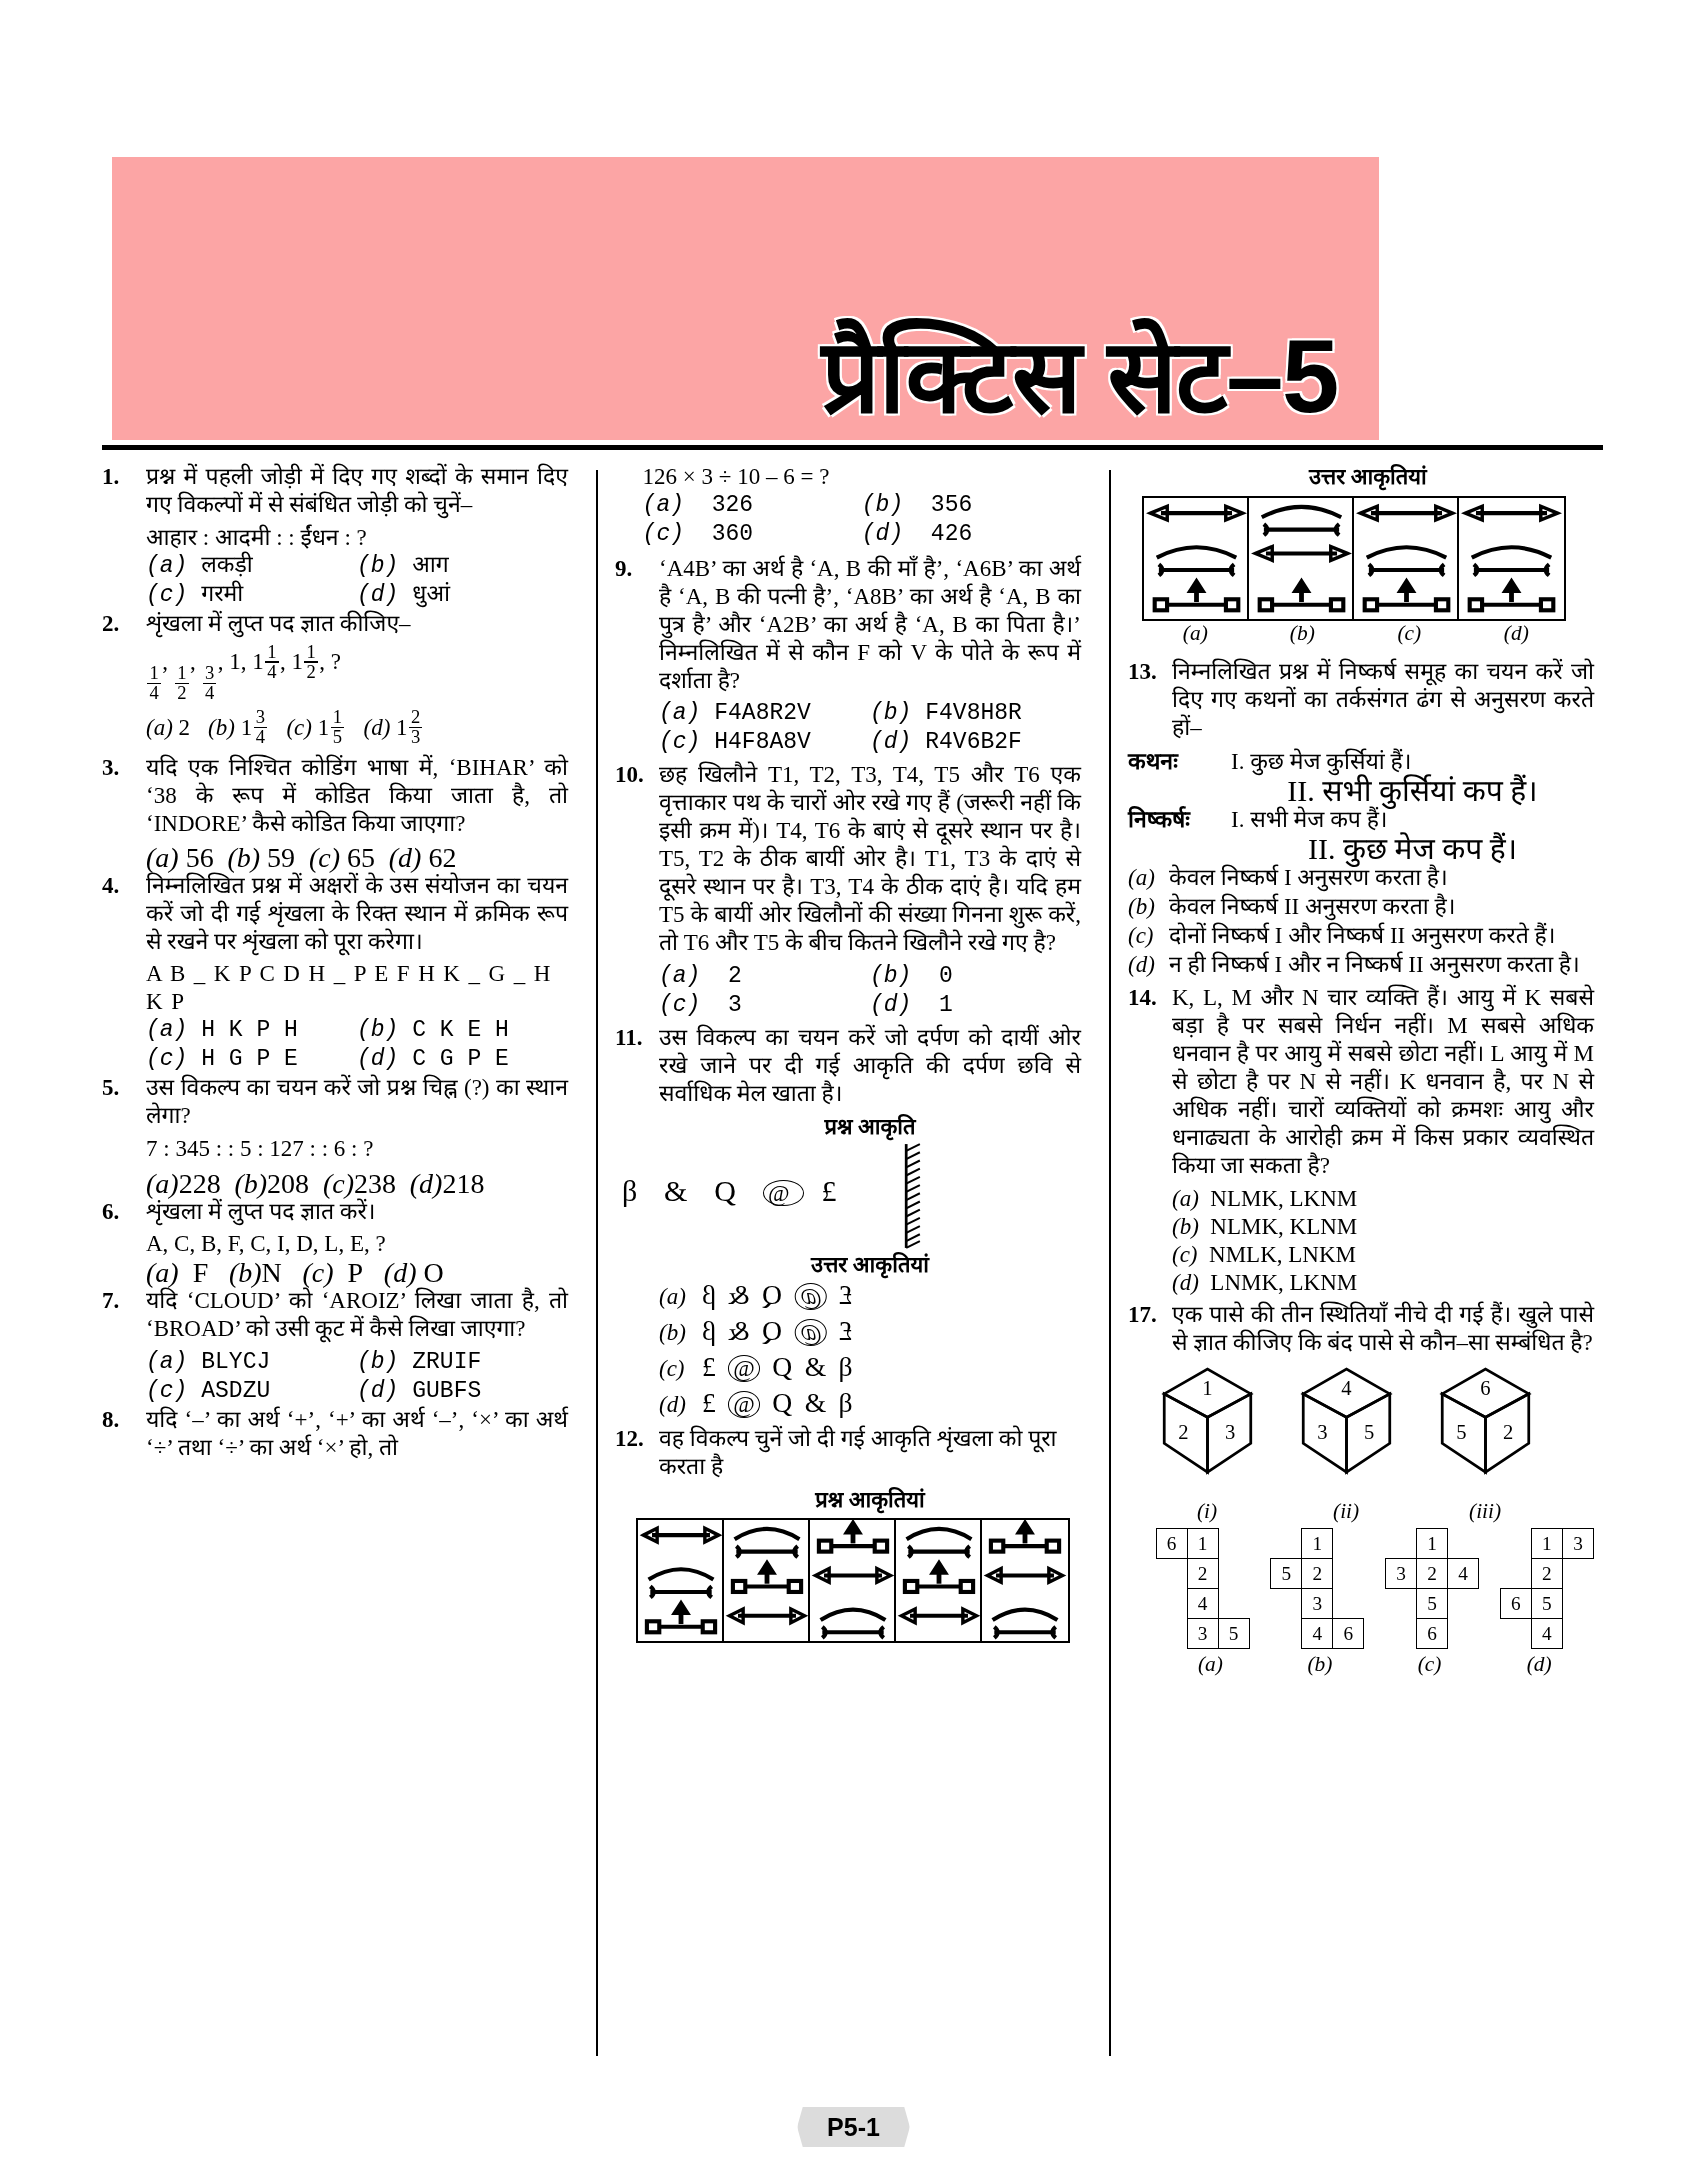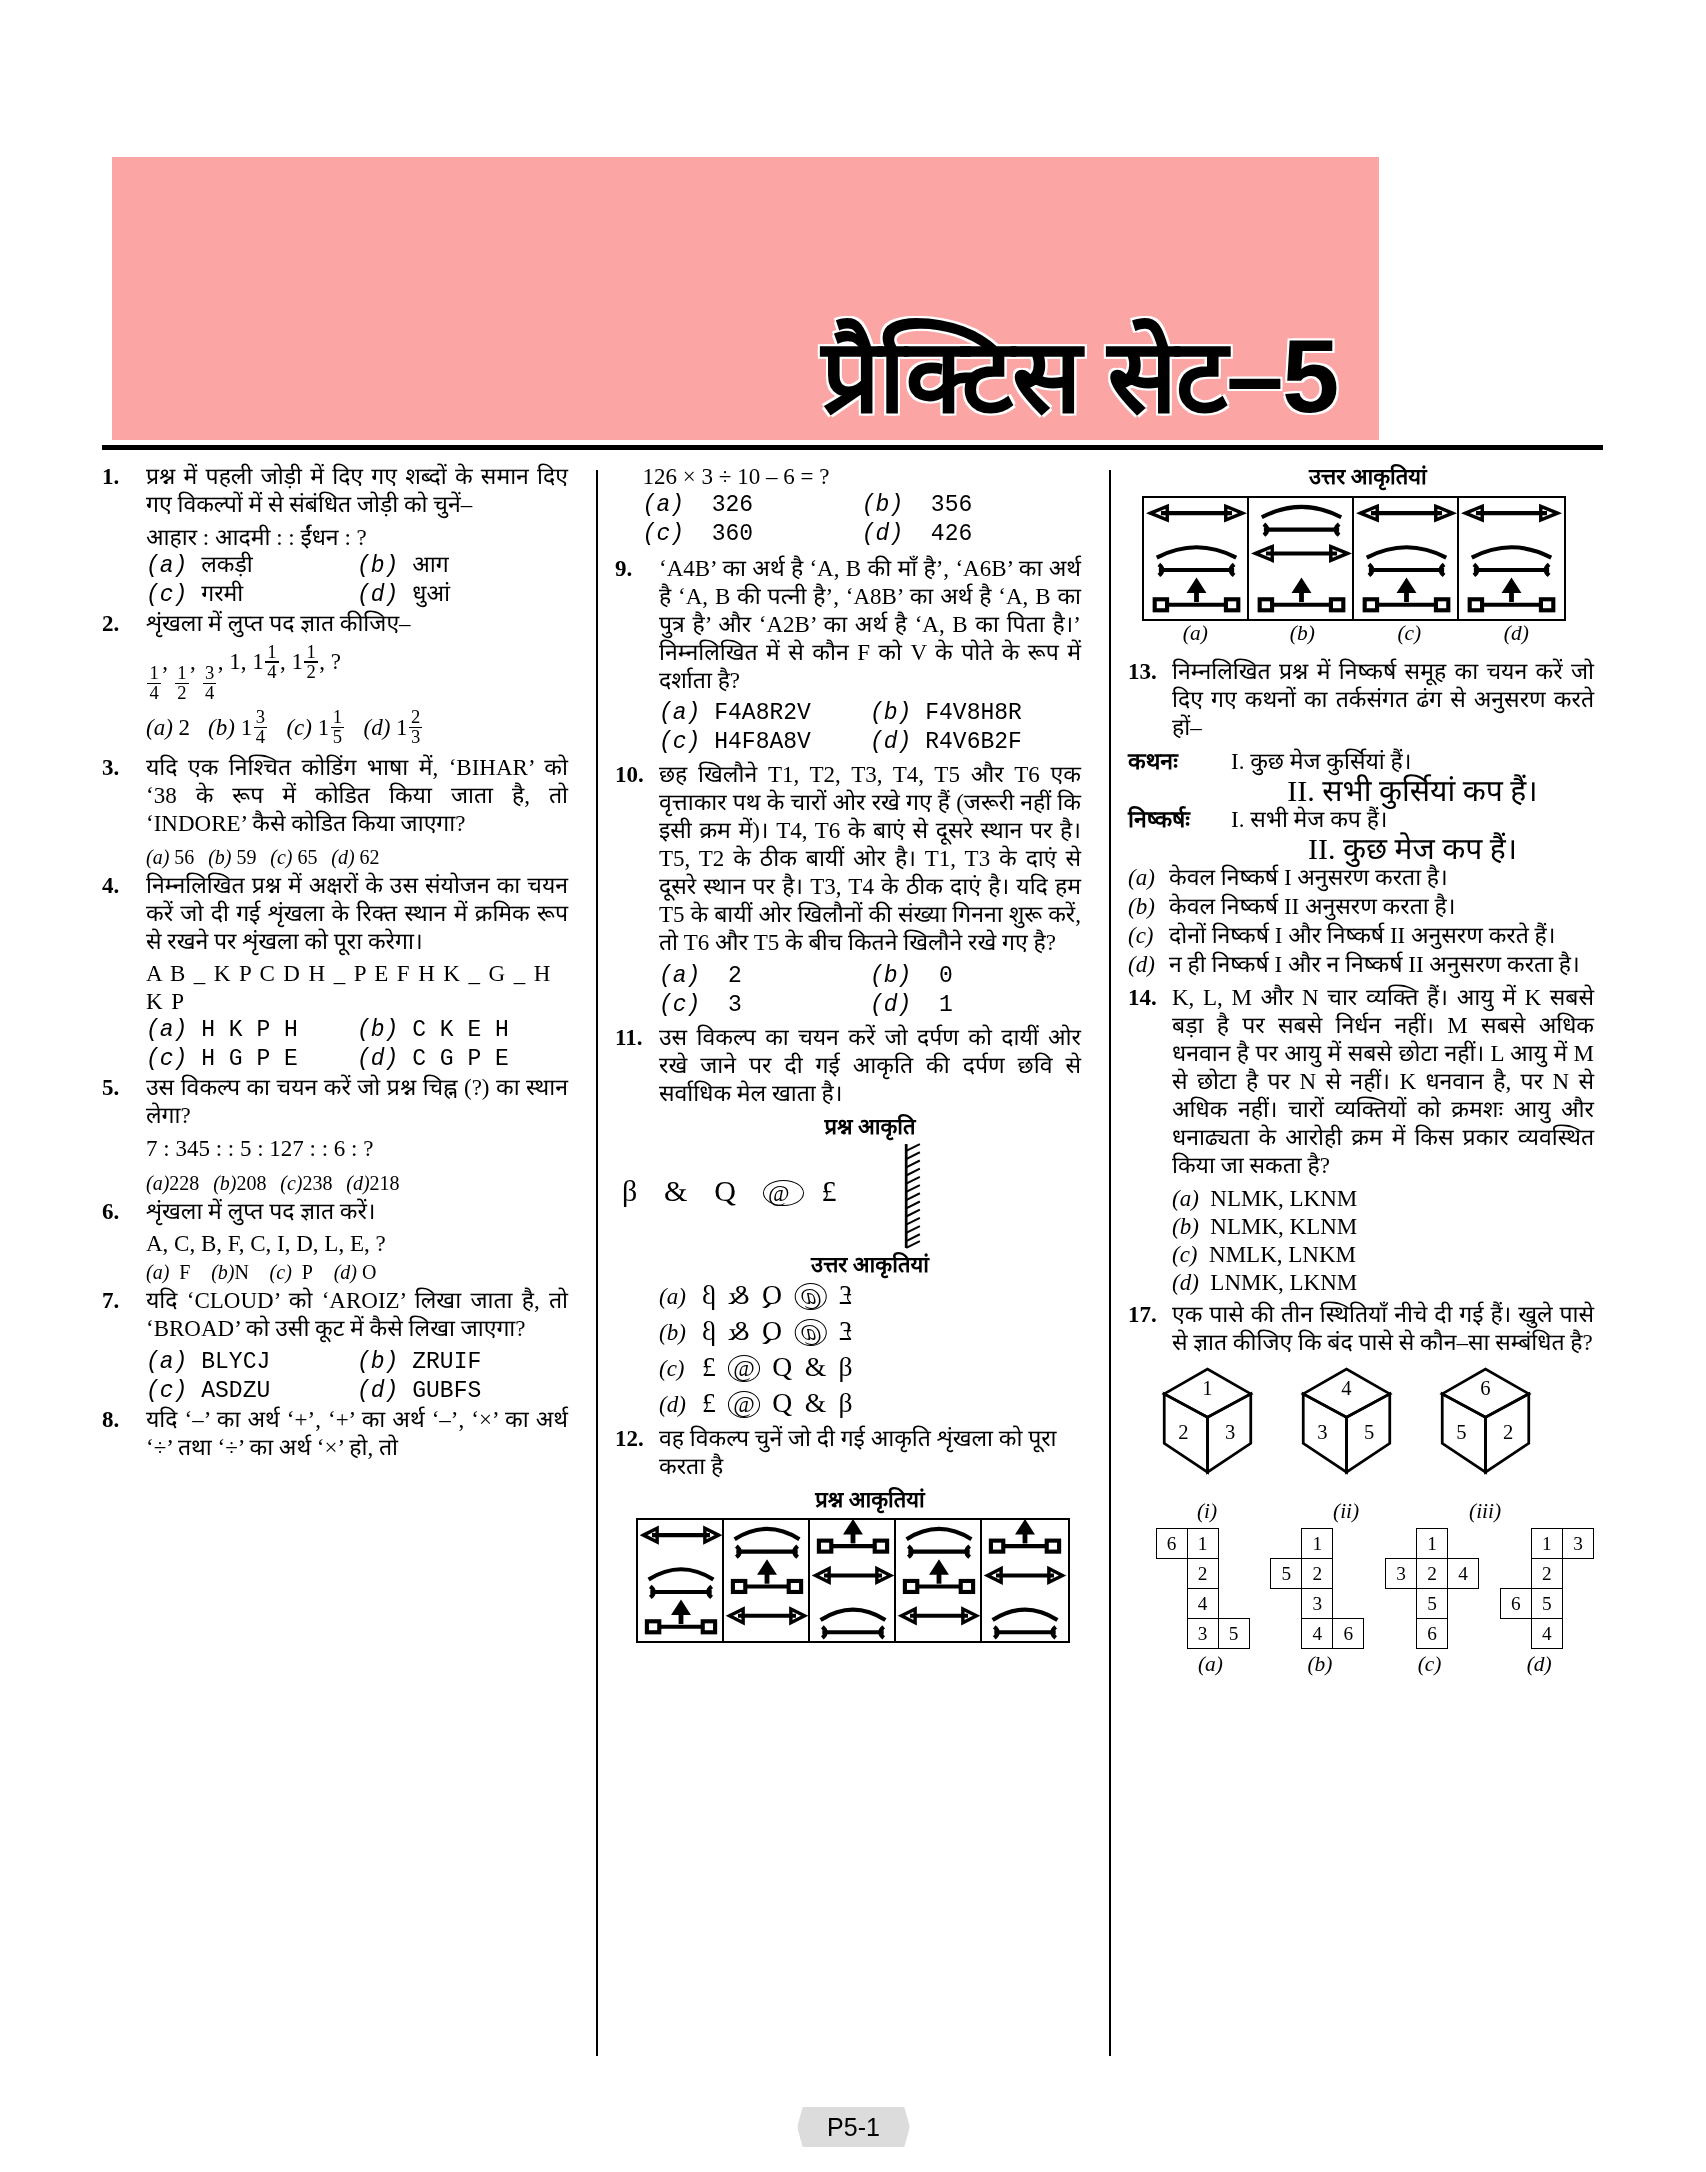--- a/index.html
+++ b/index.html
@@ -33,21 +33,21 @@
   
   .q{display:flex;margin-bottom:4.8px;}
   .qnum{width:44px;flex:none;font-weight:bold;font-size:23px;line-height:28px;}
   .qbody{flex:1;font-size:23px;line-height:28px;}
   .just{text-align:justify;}
   .sub{padding-left:44px;font-size:23px;line-height:28px;}
 
   .opts2{display:flex;flex-wrap:wrap;}
   .opts2>div{width:50%;box-sizing:border-box;font-size:23px;line-height:29px;font-family:Liberation Mono, monospace;}
   .opts4{display:flex;justify-content:flex-start;}
-  .opts4>div{font-size:20px;line-height:29px;margin-right:13.8px;white-space:nowrap;text-align:right;}
+  .opts4>div{font-size:28px;line-height:29px;margin-right:13.8px;white-space:nowrap;text-align:right;}
   .optline{font-size:23px;line-height:29px;}
   .ol{font-style:italic;}
 
   
   .frac{display:inline-flex;flex-direction:column;align-items:center;vertical-align:-0.45em;margin:0 1.4px;line-height:1;}
   .frac .n{font-size:18.6px;padding:0 2.1px;}
   .frac .bar{width:100%;height:1.4px;background:#000;}
   .frac .d{font-size:18.6px;padding:0 2.1px;}
   .mixed{display:inline-flex;align-items:center;}
 
@@ -66,21 +66,21 @@
   .nlab{display:flex;margin-top:1.4px;}
   .nlab div{font-style:italic;font-size:21.4px;text-align:center;}
 
   table.net{border-collapse:collapse;}
   table.net td{width:32px;height:29px;text-align:center;font-size:19.3px;font-family:"Liberation Serif",serif;padding:0;}
   table.net td.b{border:1.7px solid #000;}
   table.net td.e{border:none;}
 
   
   .footer{position:absolute;left:50%;transform:translateX(-50%);bottom:25px;background:#dcdcdc;
-    padding:5.5px 30px;font-family:"Liberation Sans",sans-serif;font-weight:normal;font-size:25px;
+    padding:5.5px 30px;font-family:"Liberation Sans",sans-serif;font-weight:bold;font-size:25px;
     clip-path:polygon(5% 0,95% 0,100% 50%,95% 100%,5% 100%,0 50%);text-align:right;}
   .circ{display:inline-block;border:1.4px solid #000;border-radius:50%;padding:0 4.1px;font-size:23.4px;line-height:1.05;}
   .flipH{display:inline-block;transform:scaleX(-1);}
   .stmt{display:flex;font-size:23px;line-height:29px;}
   .stmt .k{font-weight:bold;width:103px;flex:none;}
   .stmt .v{flex:1;}
   .indent2{padding-left:103px;font-size:30px;line-height:29px;text-align:center;}
 </style>
 </head>
 <body>

